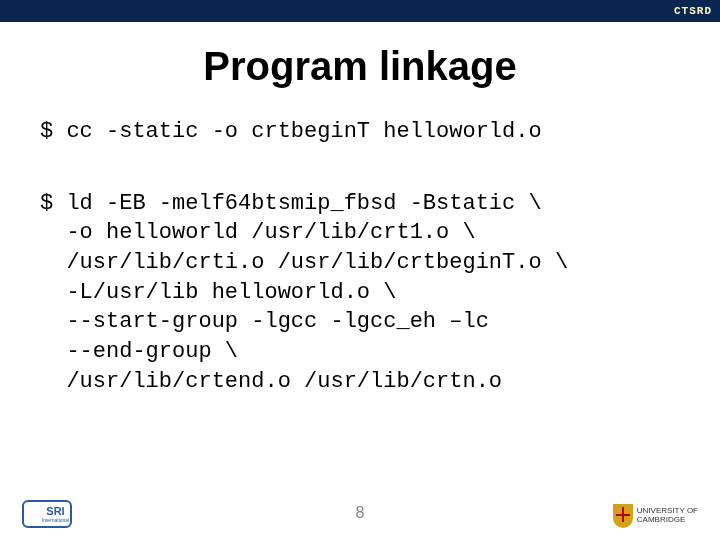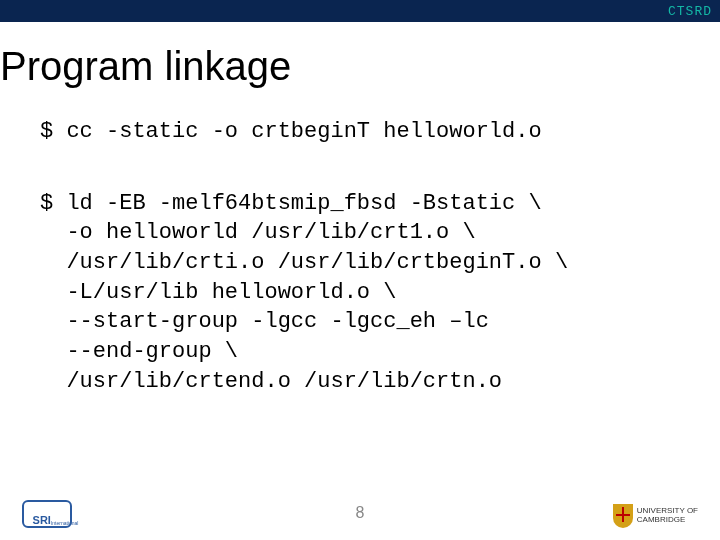--- a/index.html
+++ b/index.html
@@ -14,28 +14,29 @@
       width: 100%;
       height: 22px;
       background: #0a2550;
       display: flex;
       justify-content: flex-end;
       align-items: center;
       padding-right: 8px;
     }
     .topbar-logo {
       font-family: 'Courier New', monospace;
-      font-weight: normal;
-      color: #14b8a6;
+      font-weight: bold;
+      color: #fef9c3;
       letter-spacing: 1px;
-      font-size: 13px;
+      font-size: 11px;
     }
     .title {
+      text-align: center;
       font-size: 40px;
-      font-weight: normal;
+      font-weight: bold;
       margin-top: 22px;
       margin-bottom: 28px;
       font-family: Arial, sans-serif;
     }
     .codeblock {
       font-family: Consolas, 'Courier New', monospace;
       font-size: 22px;
       line-height: 1.35;
       padding: 0 40px;
       white-space: pre;
@@ -60,22 +61,22 @@
       right: 22px;
       bottom: 12px;
       margin-top: 16px;
     }
     .sri-logo {
       width: 50px;
       height: 28px;
       border: 2px solid #2a5aa0;
       border-radius: 6px;
       display: flex;
-      flex-direction: row;
-      align-items: flex-end;
+      flex-direction: column;
+      align-items: center;
       justify-content: center;
       color: #2a5aa0;
       font-weight: bold;
       font-size: 11px;
       padding-left: 17px;
     }
     .sri-sub { font-size: 5px; font-weight: normal; }
     .cam-logo {
       display: flex;
       align-items: center;

